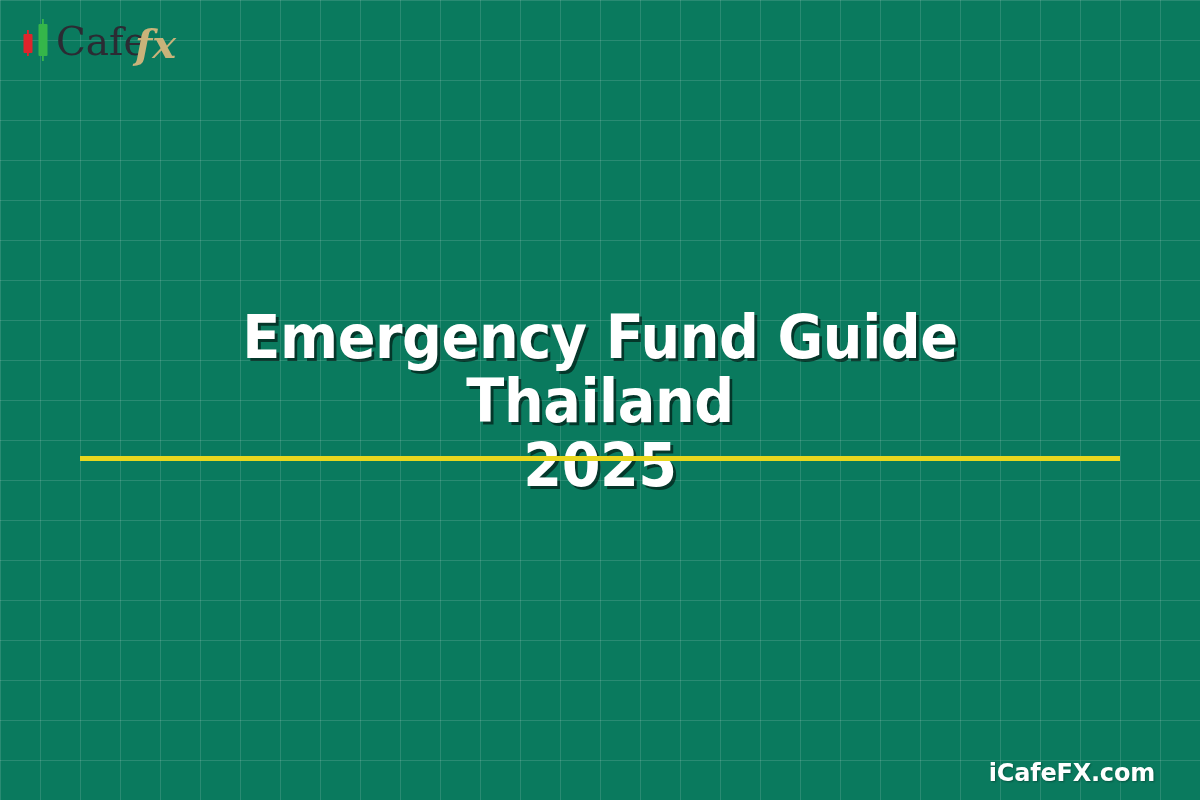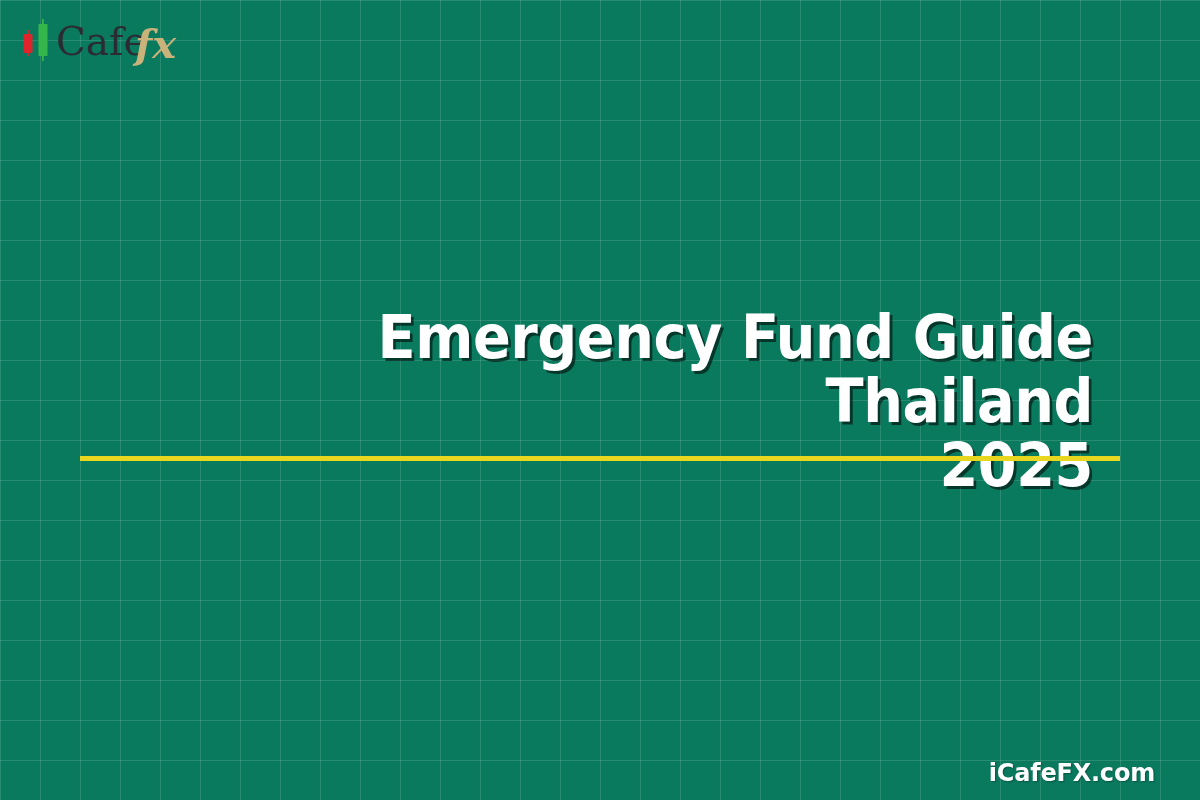--- a/index.html
+++ b/index.html
@@ -43,21 +43,21 @@
     display: flex;
   }
   #brand-logo svg { display: block; }
 
   
   #title-block {
     position: absolute;
     left: 0;
     top: 305px;
     width: 1200px;
-    text-align: right;
+    text-align: center;
   }
   #poster-title {
     margin: 0;
     padding: 0 70px;
     font-family: "DejaVu Sans", sans-serif;
     font-size: 60px;
     font-weight: bold;
     line-height: 1.07;
     color: #ffffff;
     letter-spacing: -0.5px;

